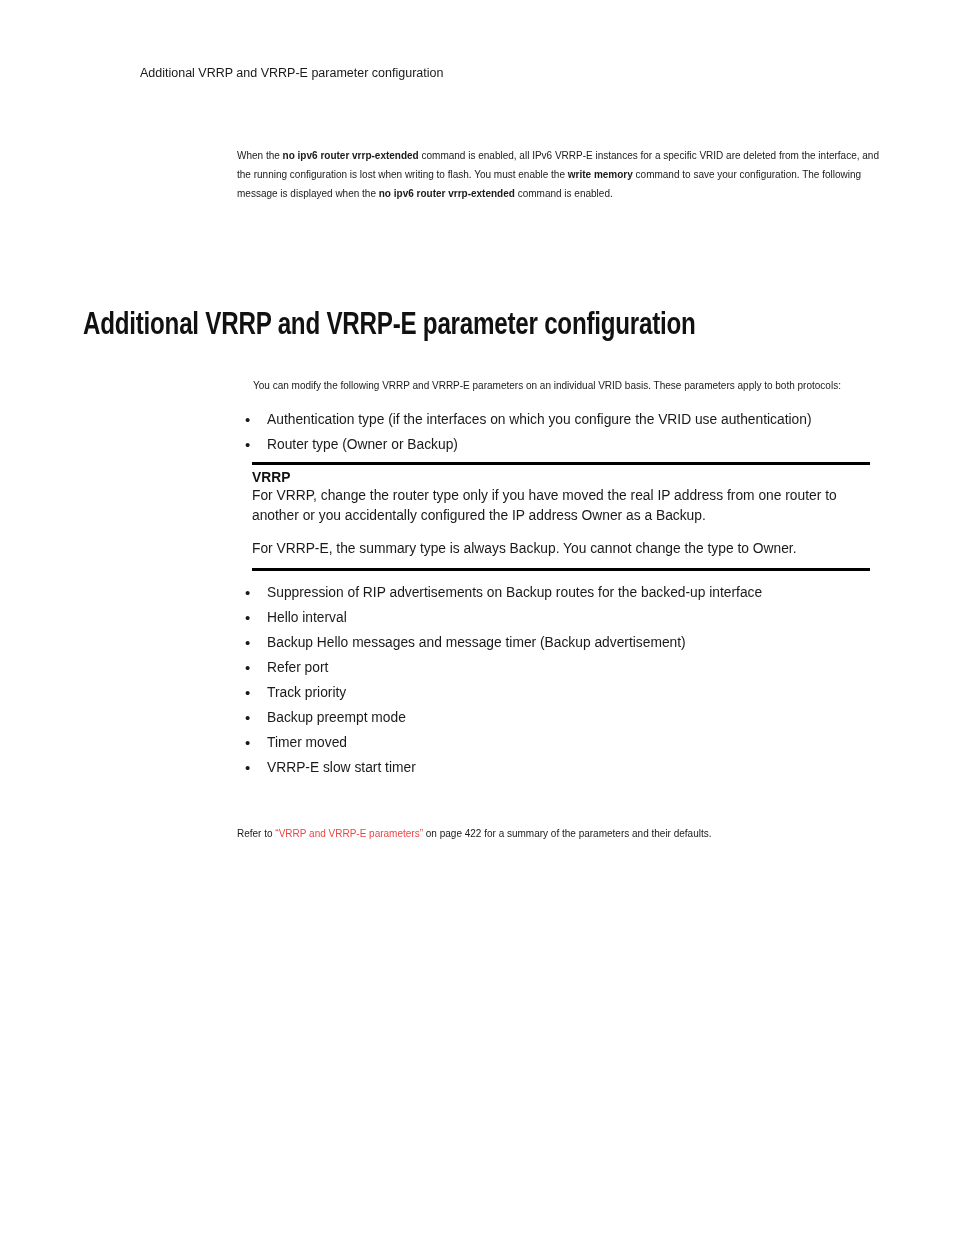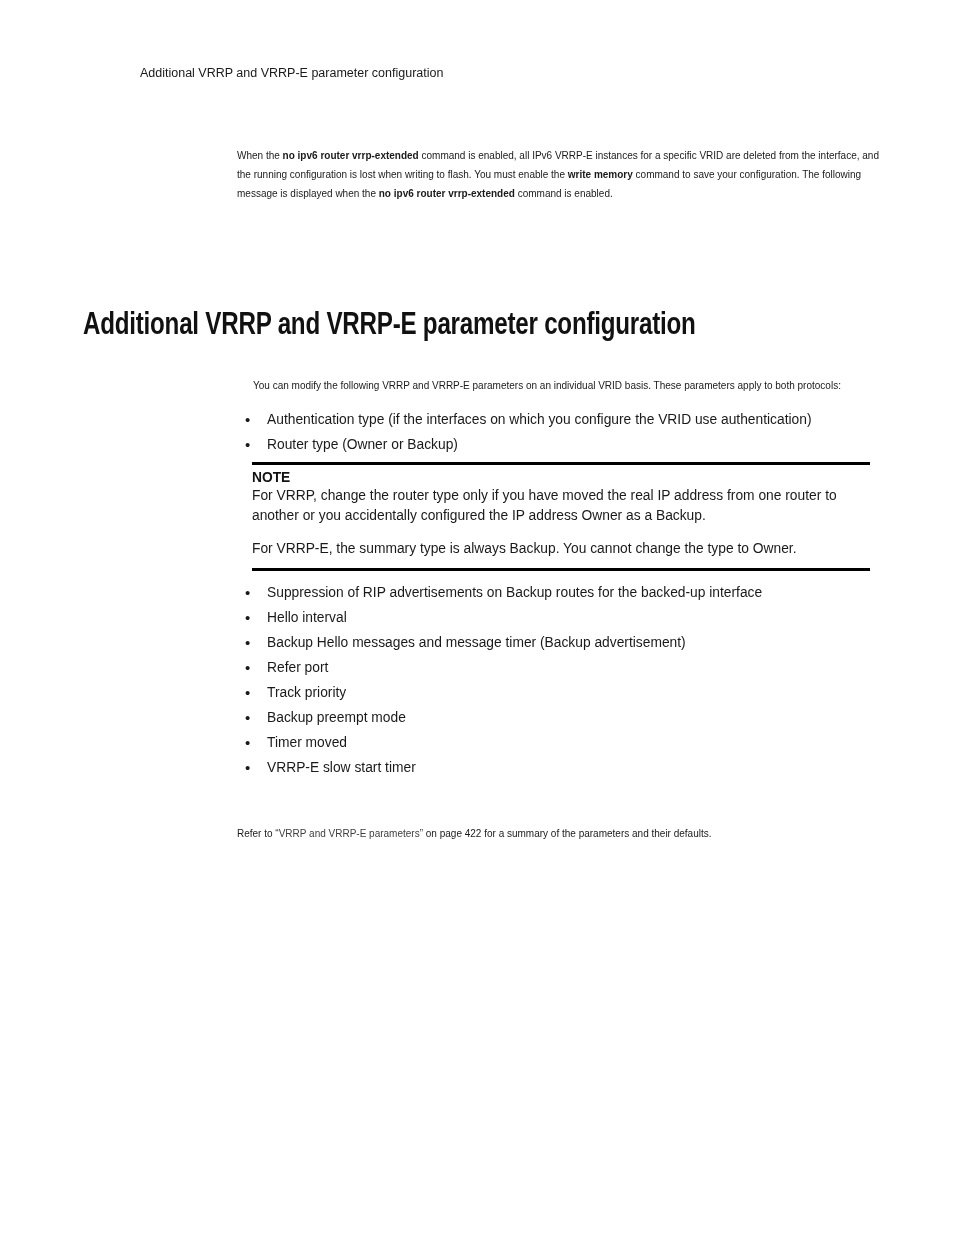--- a/index.html
+++ b/index.html
@@ -124,33 +124,33 @@
   <h1 class="main-heading"><span class="squeeze">Additional VRRP and VRRP-E parameter configuration</span></h1>
 
   <p class="body-text lead">You can modify the following VRRP and VRRP-E parameters on an individual VRID basis.  These parameters apply to both protocols:</p>
 
   <ul class="bullets bullets-top">
       <li><span>Authentication type (if the interfaces on which you configure the VRID use authentication)</span></li>
       <li><span>Router type (Owner or Backup)</span></li>
     </ul>
 
   <div class="note">
-    <div class="note-label">NOTE</div>
+    <div class="note-label">VRRP</div>
     <div>
         <p class="note-p">For VRRP, change the router type only if you have moved the real IP address from one router to another or you accidentally configured the IP address Owner as a Backup.</p>
         <p class="note-p">For VRRP-E, the summary type is always Backup.  You cannot change the type to Owner.</p>
       </div>
   </div>
 
   <ul class="bullets bullets-bottom">
       <li><span>Suppression of RIP advertisements on Backup routes for the backed-up interface</span></li>
       <li><span>Hello interval</span></li>
       <li><span>Backup Hello messages and message timer (Backup advertisement)</span></li>
       <li><span>Refer port</span></li>
       <li><span>Track priority</span></li>
       <li><span>Backup preempt mode</span></li>
       <li><span>Timer moved</span></li>
       <li><span>VRRP-E slow start timer</span></li>
     </ul>
 
-  <p class="body-text refer"><span>Refer to </span><span class="link" style="color: #404040;">“VRRP and VRRP-E parameters”</span><span> on page 422 for a summary of the parameters and their defaults.</span></p>
+  <p class="body-text refer"><span>Refer to </span><span class="link" style="color: #ef4444;">“VRRP and VRRP-E parameters”</span><span> on page 422 for a summary of the parameters and their defaults.</span></p>
 
 </div>
 
 </body></html>

